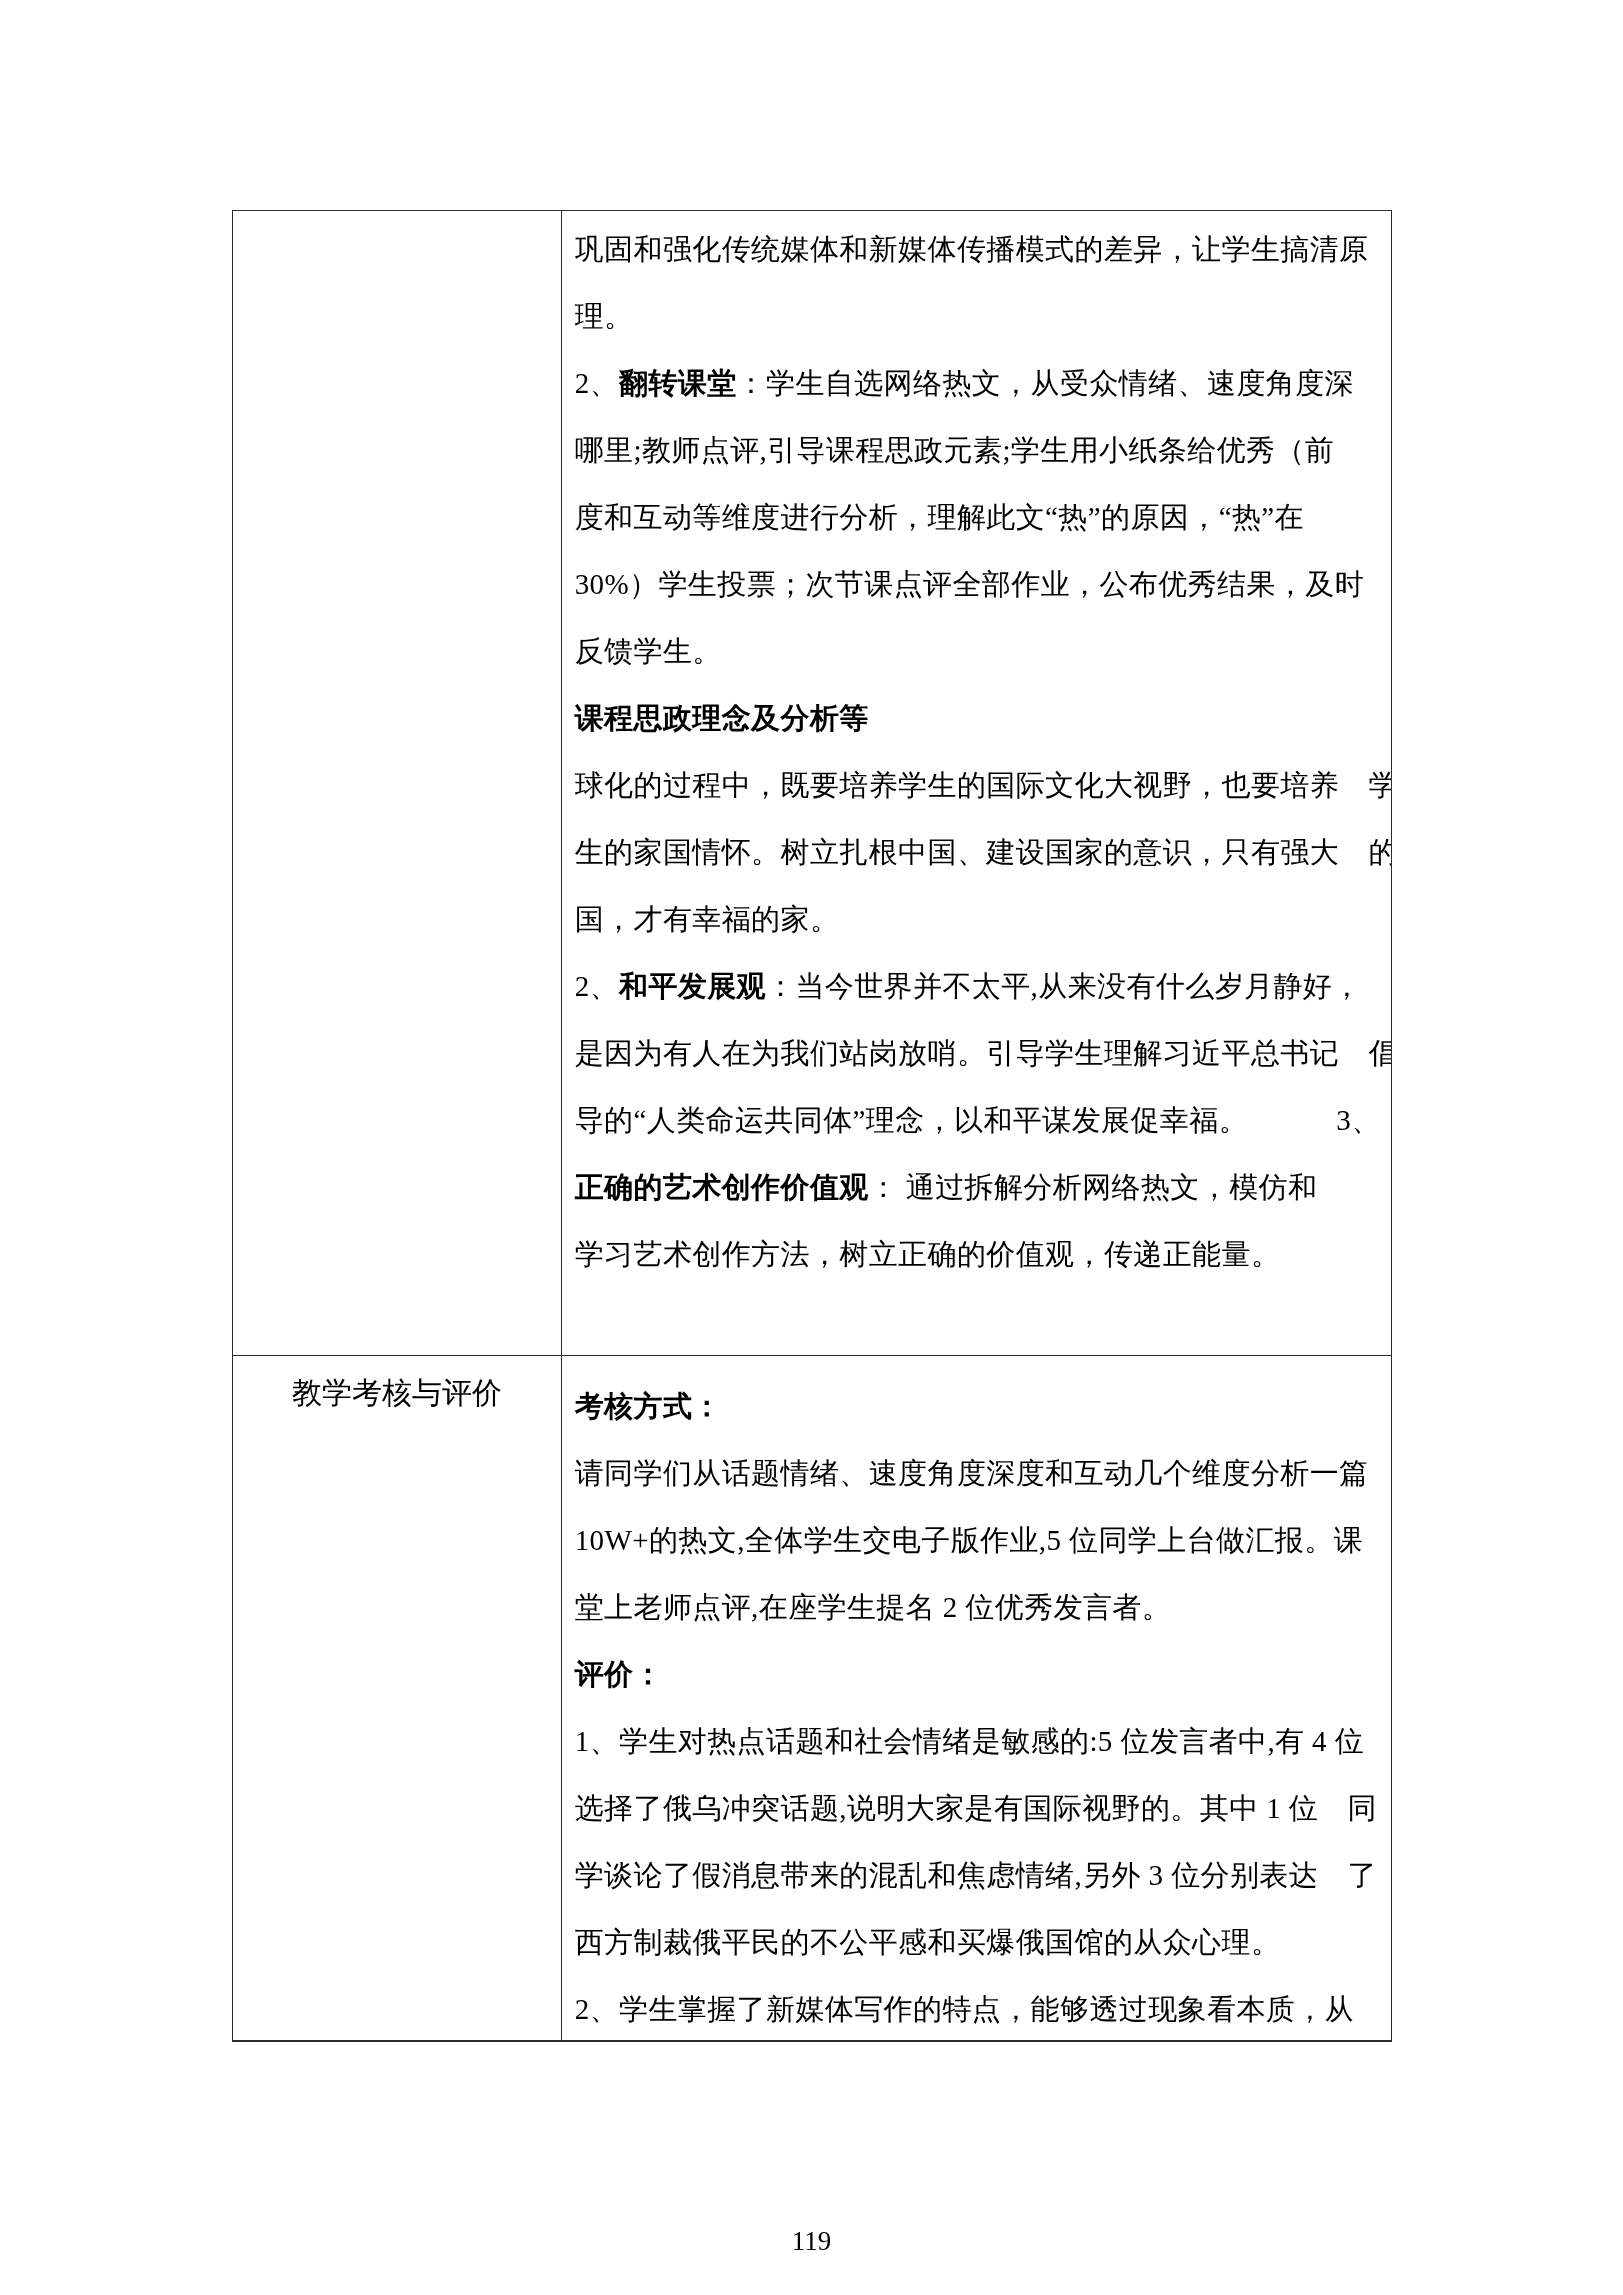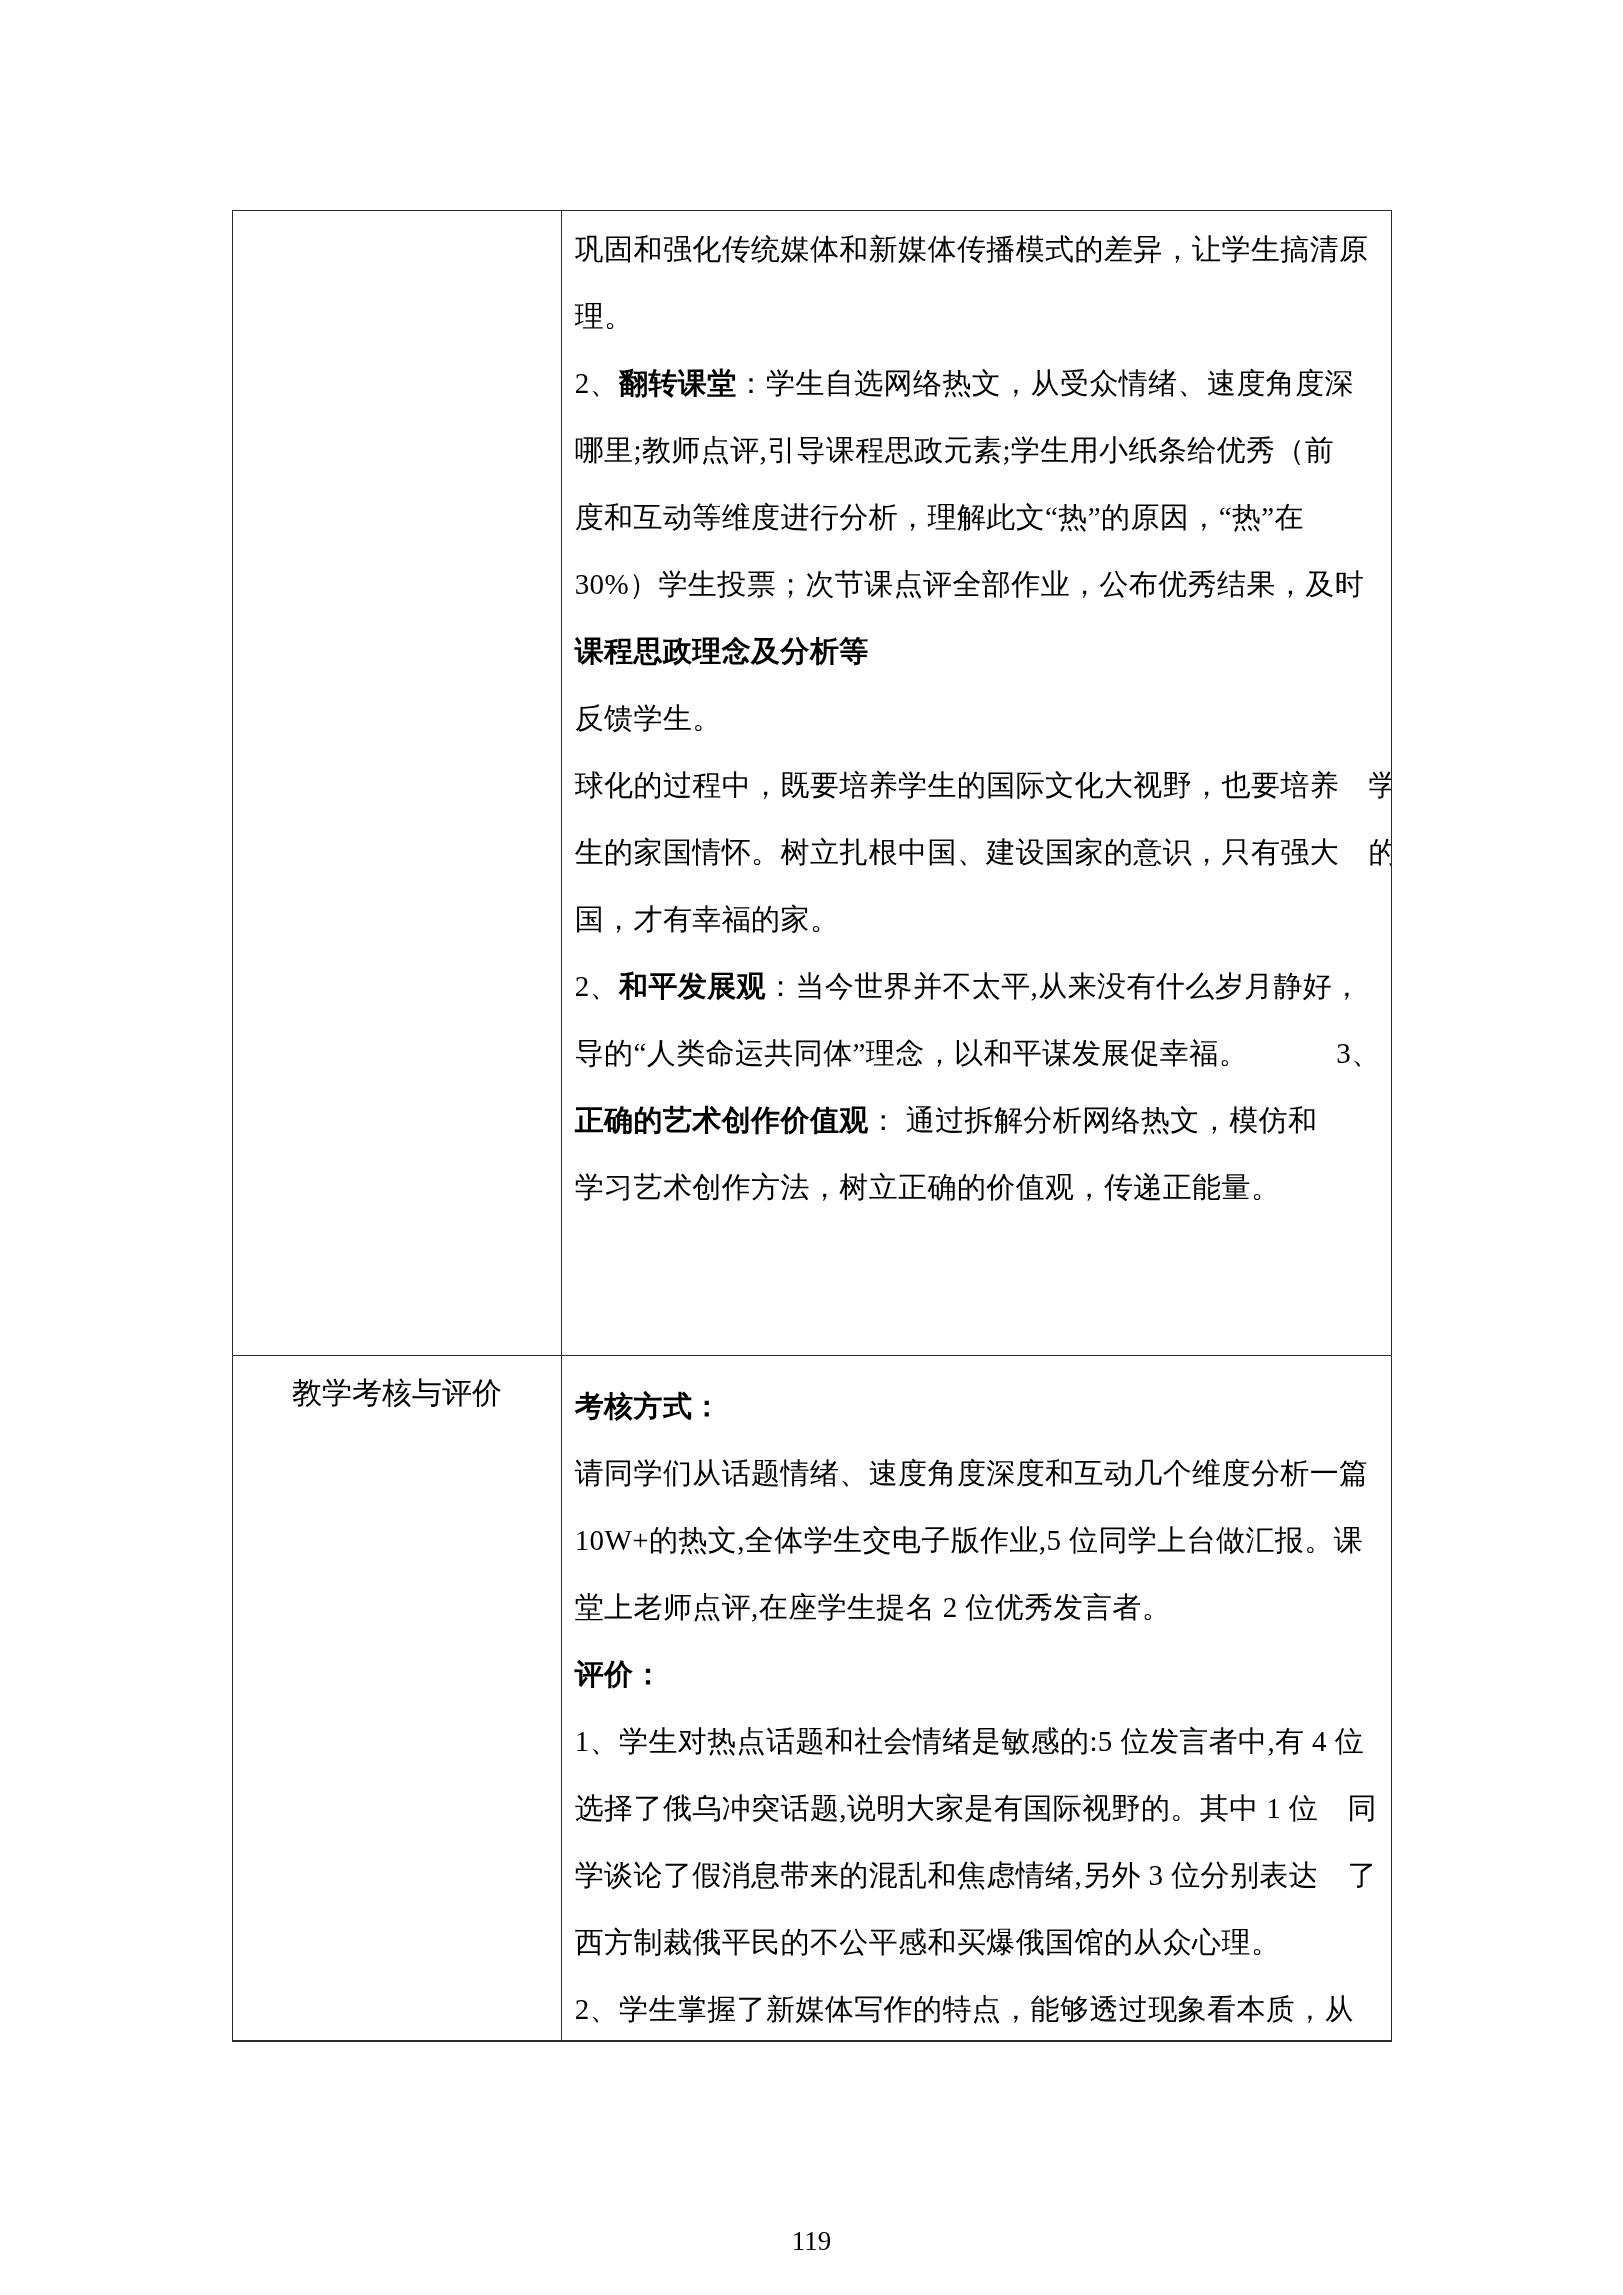--- a/index.html
+++ b/index.html
@@ -78,26 +78,27 @@
   <div class="cell col-left row-0 label-cell">
     <span></span>
   </div>
   <div class="cell content row-0">
       <div class="line"><span>巩固和强化传统媒体和新媒体传播模式的差异，让学生搞清原</span></div>
       <div class="line"><span>理。</span></div>
       <div class="line"><span>2、</span><span class="bold">翻转课堂</span><span>：学生自选网络热文，从受众情绪、速度角度深</span></div>
       <div class="line"><span>哪里;教师点评,引导课程思政元素;学生用小纸条给优秀（前</span></div>
       <div class="line"><span>度和互动等维度进行分析，理解此文“热”的原因，“热”在</span></div>
       <div class="line"><span>30%）学生投票；次节课点评全部作业，公布优秀结果，及时</span></div>
+      <div class="line"><span>反馈学生。</span></div>
       <div class="line"><span class="bold">课程思政理念及分析等</span></div>
-      <div class="line"><span>反馈学生。</span></div>
       <div class="line"><span>球化的过程中，既要培养学生的国际文化大视野，也要培养　学</span></div>
       <div class="line"><span>生的家国情怀。树立扎根中国、建设国家的意识，只有强大　的</span></div>
       <div class="line"><span>国，才有幸福的家。</span></div>
       <div class="line"><span>2、</span><span class="bold">和平发展观</span><span>：当今世界并不太平,从来没有什么岁月静好，　那</span></div>
+      <div class="line"><span>是因为有人在为我们站岗放哨。引导学生理解习近平总书记　倡</span></div>
       <div class="line"><span>导的“人类命运共同体”理念，以和平谋发展促幸福。　　　3、</span></div>
       <div class="line"><span class="bold">正确的艺术创作价值观</span><span>： 通过拆解分析网络热文，模仿和</span></div>
       <div class="line"><span>学习艺术创作方法，树立正确的价值观，传递正能量。</span></div>
     </div>
   <div class="cell col-left row-1 label-cell">
     <span>教学考核与评价</span>
   </div>
   <div class="cell content row-1">
       <div class="line"><span class="bold">考核方式：</span></div>
       <div class="line"><span>请同学们从话题情绪、速度角度深度和互动几个维度分析一篇</span></div>

